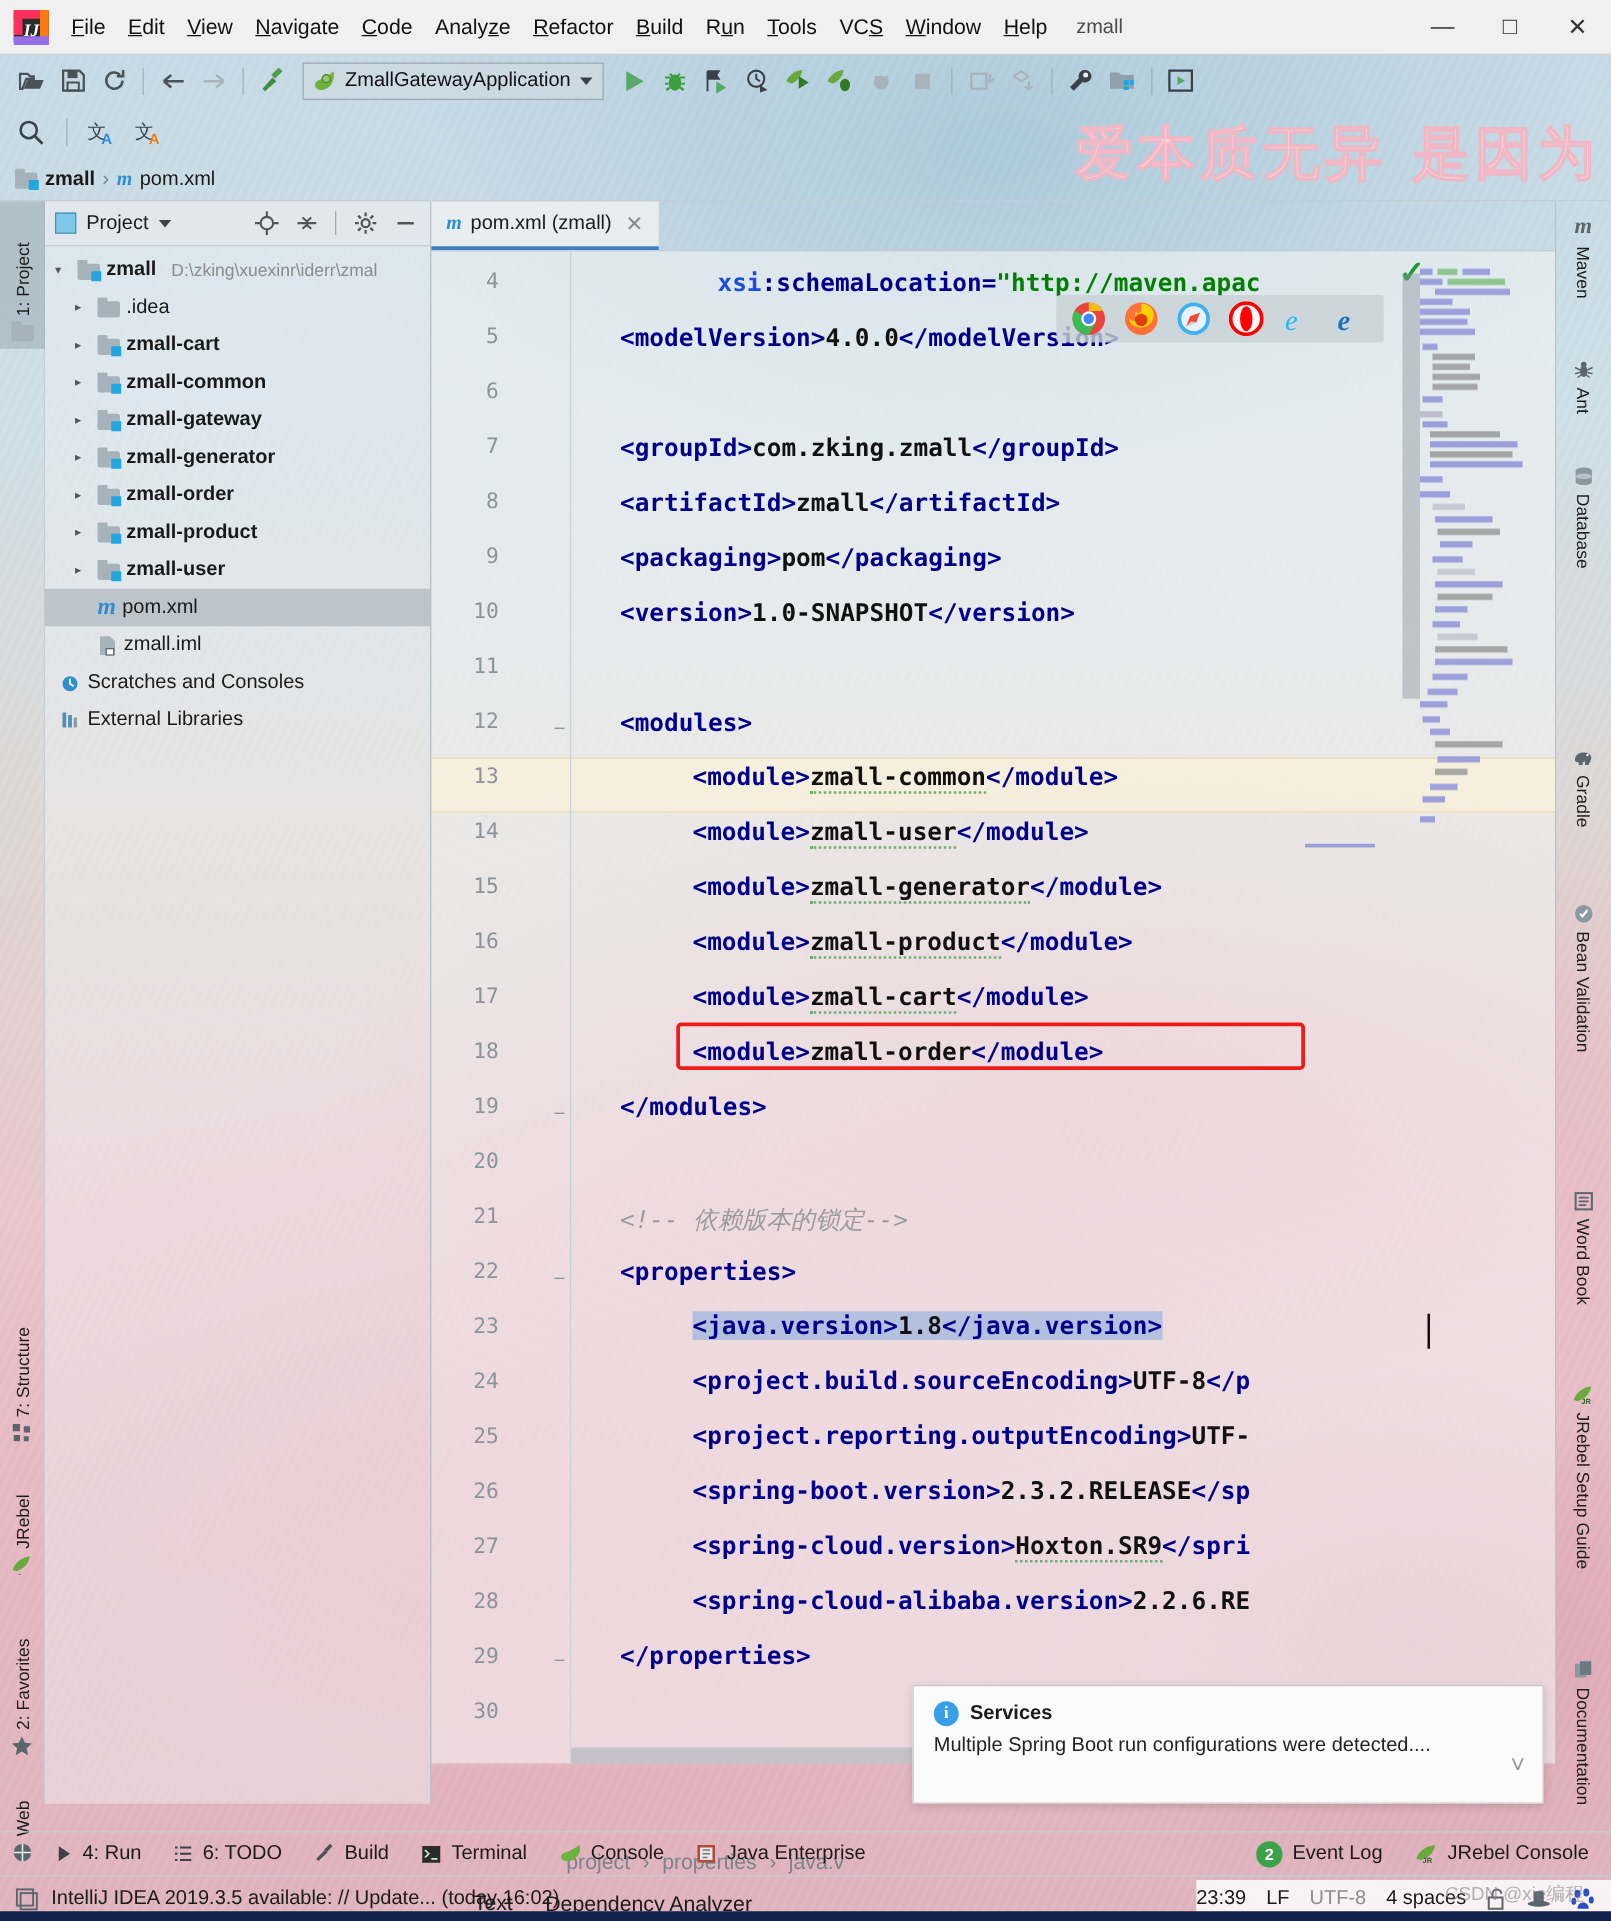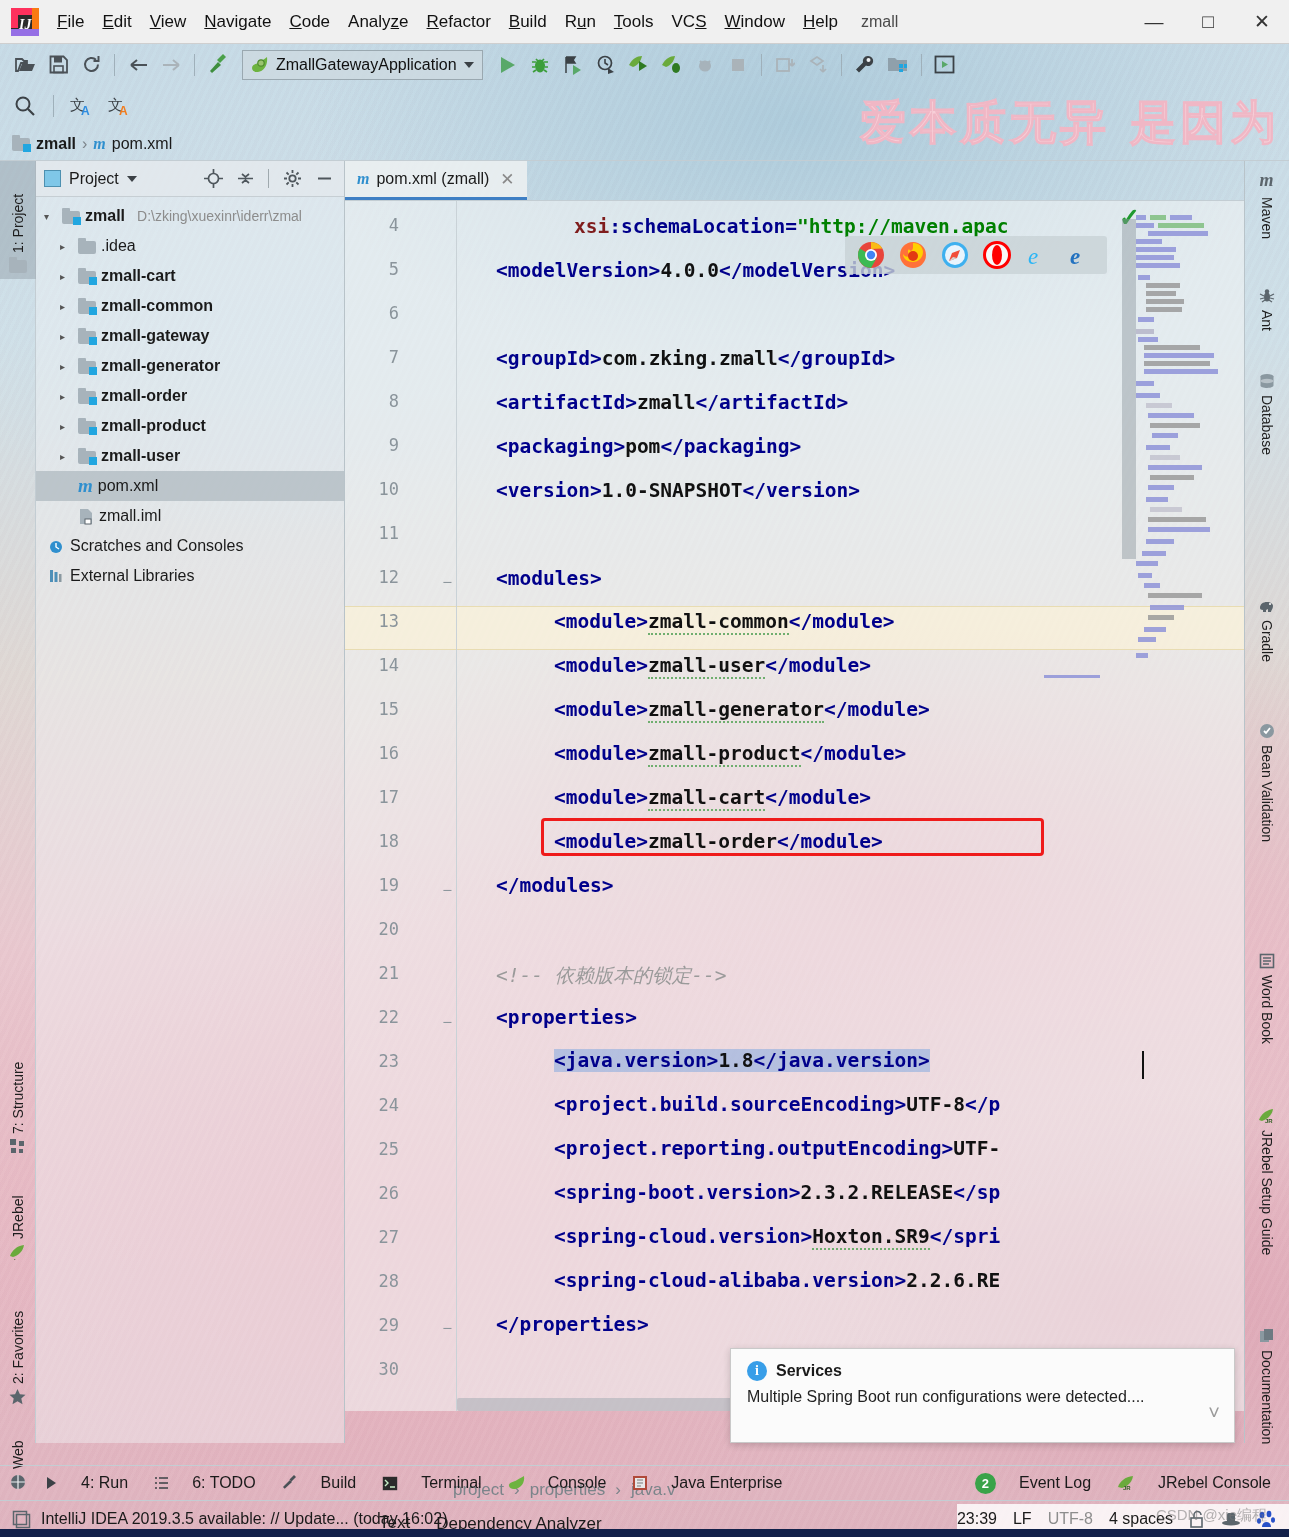--- a/index.html
+++ b/index.html
@@ -155,21 +155,21 @@
   .fold-marker{
     position:absolute; left:96px; width:13px; height:13px; color:#8d979d; font-size:11px;
     display:flex; align-items:center; justify-content:center;
   }
   #code{
     position:absolute; left:112px; top:0; right:0; height:100%;
     font-family:"DejaVu Sans Mono", monospace; font-size:19.5px;
   }
   .cl{ position:absolute; left:20px; white-space:pre; letter-spacing:0; }
   .tag{ color:#00008b; font-weight:bold; }
-  .attr{ color:#7f1d1d; font-weight:bold; }
+  .attr{ color:#1d4ed8; font-weight:bold; }
   .val{ color:#008000; font-weight:bold; }
   .txt{ color:#111;font-weight:bold; }
   .cmt{ color:#9a9a9a; font-style:italic; }
   .hl-line{
     position:absolute; left:0; right:0; height:44px; background:rgba(255,244,212,.55);
     border-top:1px solid #e8dcb2; border-bottom:1px solid #e8dcb2;
   }
   .sel-bg{ background:rgba(110,160,225,.45); }
   .squig{
     border-bottom:2px dotted #6fae6f;
@@ -238,21 +238,21 @@
     font-size:14px; color:#1d1d1d; padding:7px 0;
     display:flex; align-items:center; gap:6px;
   }
 
   
   #bottombar{
     position:absolute; left:0; top:1465px; width:1289px; height:36px; z-index:45;
     display:flex; align-items:center; gap:26px; padding-left:44px;
     border-top:1px solid #c3cdd3; border-bottom:1px solid #c3cdd3; font-size:16px;
   }
-  .bb{ display:flex; align-items:center; gap:23px; }
+  .bb{ display:flex; align-items:center; gap:8px; }
   #bb-right{ margin-left:auto; display:flex; align-items:center; gap:26px; padding-right:18px; }
   .green-badge{
     width:21px;height:21px;border-radius:50%;background:#3aa349;color:#fff;font-size:13px;
     display:flex;align-items:center;justify-content:center;font-weight:bold;
   }
   
   #statusbar{
     position:absolute; left:0; top:1501px; width:1289px; height:36px; z-index:45;
     display:flex; align-items:center; gap:10px; padding-left:12px; font-size:16px;
   }

